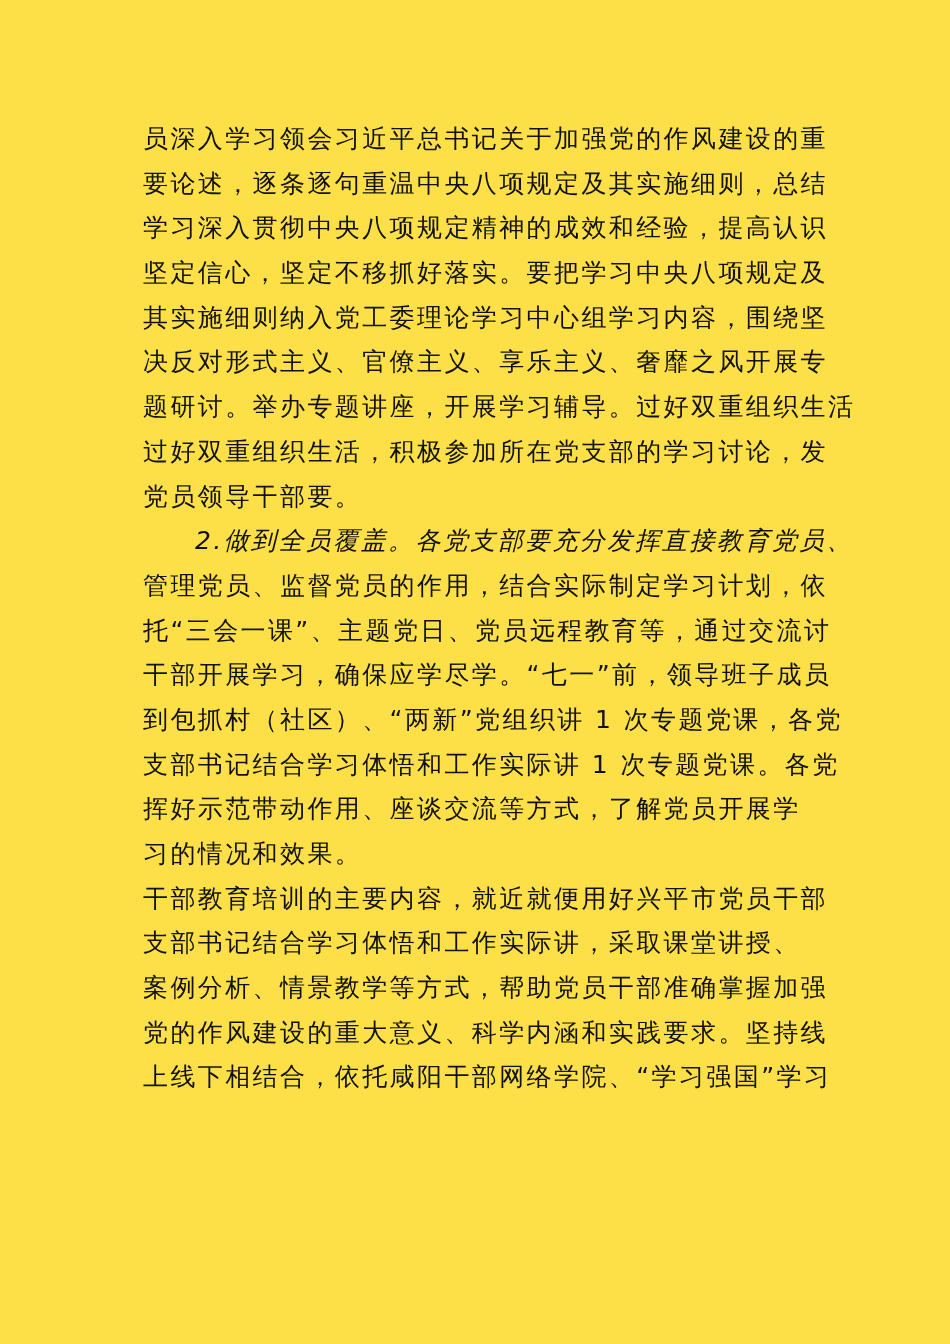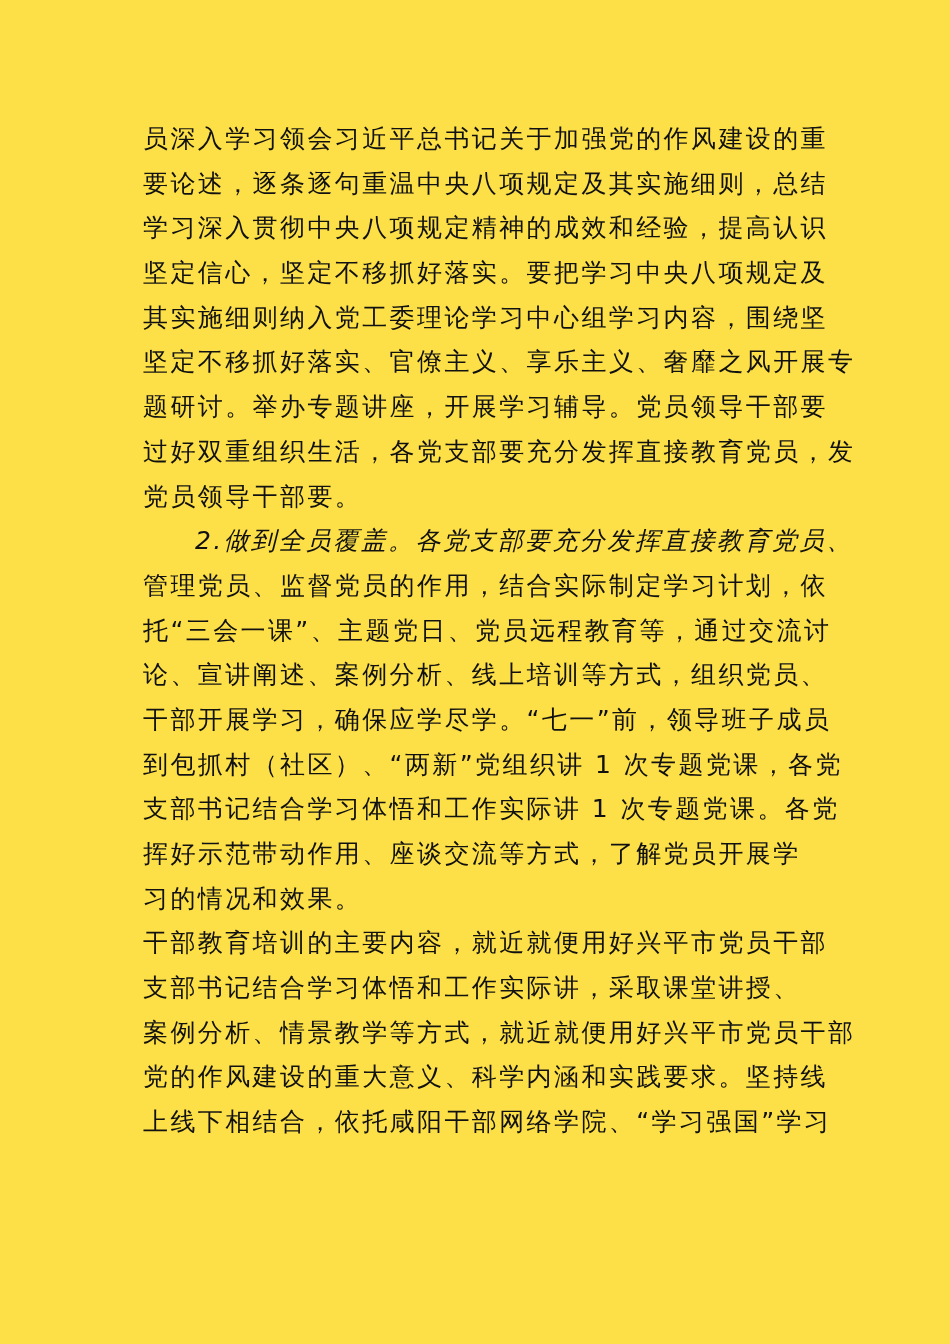--- a/index.html
+++ b/index.html
@@ -47,40 +47,39 @@
 
 <div class="page">
   <div class="content">
 
     <div>
       <span class="line">员深入学习领会习近平总书记关于加强党的作风建设的重</span>
       <span class="line">要论述，逐条逐句重温中央八项规定及其实施细则，总结</span>
       <span class="line">学习深入贯彻中央八项规定精神的成效和经验，提高认识</span>
       <span class="line">坚定信心，坚定不移抓好落实。要把学习中央八项规定及</span>
       <span class="line">其实施细则纳入党工委理论学习中心组学习内容，围绕坚</span>
-      <span class="line">坚定不移抓好落实、官僚主义、享乐主义、奢靡之风开展专</span>
-      <span class="line">题研讨。举办专题讲座，开展学习辅导。党员领导干部要</span>
-      <span class="line">过好双重组织生活，各党支部要充分发挥直接教育党员，发</span>
+      <span class="line">决反对形式主义、官僚主义、享乐主义、奢靡之风开展专</span>
+      <span class="line">题研讨。举办专题讲座，开展学习辅导。过好双重组织生活</span>
+      <span class="line">过好双重组织生活，积极参加所在党支部的学习讨论，发</span>
       <span class="line">党员领导干部要。</span>
     </div>
 
     <div>
       <span class="line indent">2.做到全员覆盖。各党支部要充分发挥直接教育党员、</span>
       <span class="line">管理党员、监督党员的作用，结合实际制定学习计划，依</span>
       <span class="line">托“三会一课”、主题党日、党员远程教育等，通过交流讨</span>
-      <span class="line">论、宣讲阐述、案例分析、线上培训等方式，组织党员、</span>
       <span class="line">干部开展学习，确保应学尽学。“七一”前，领导班子成员</span>
       <span class="line">到包抓村（社区）、“两新”党组织讲 1 次专题党课，各党</span>
       <span class="line">支部书记结合学习体悟和工作实际讲 1 次专题党课。各党</span>
       <span class="line">挥好示范带动作用、座谈交流等方式，了解党员开展学</span>
       <span class="line">习的情况和效果。</span>
     </div>
 
     <div>
       <span class="line">干部教育培训的主要内容，就近就便用好兴平市党员干部</span>
       <span class="line">支部书记结合学习体悟和工作实际讲，采取课堂讲授、</span>
-      <span class="line">案例分析、情景教学等方式，就近就便用好兴平市党员干部</span>
+      <span class="line">案例分析、情景教学等方式，帮助党员干部准确掌握加强</span>
       <span class="line">党的作风建设的重大意义、科学内涵和实践要求。坚持线</span>
       <span class="line">上线下相结合，依托咸阳干部网络学院、“学习强国”学习</span>
     </div>
 
   </div>
 </div>
 
 </body></html>

